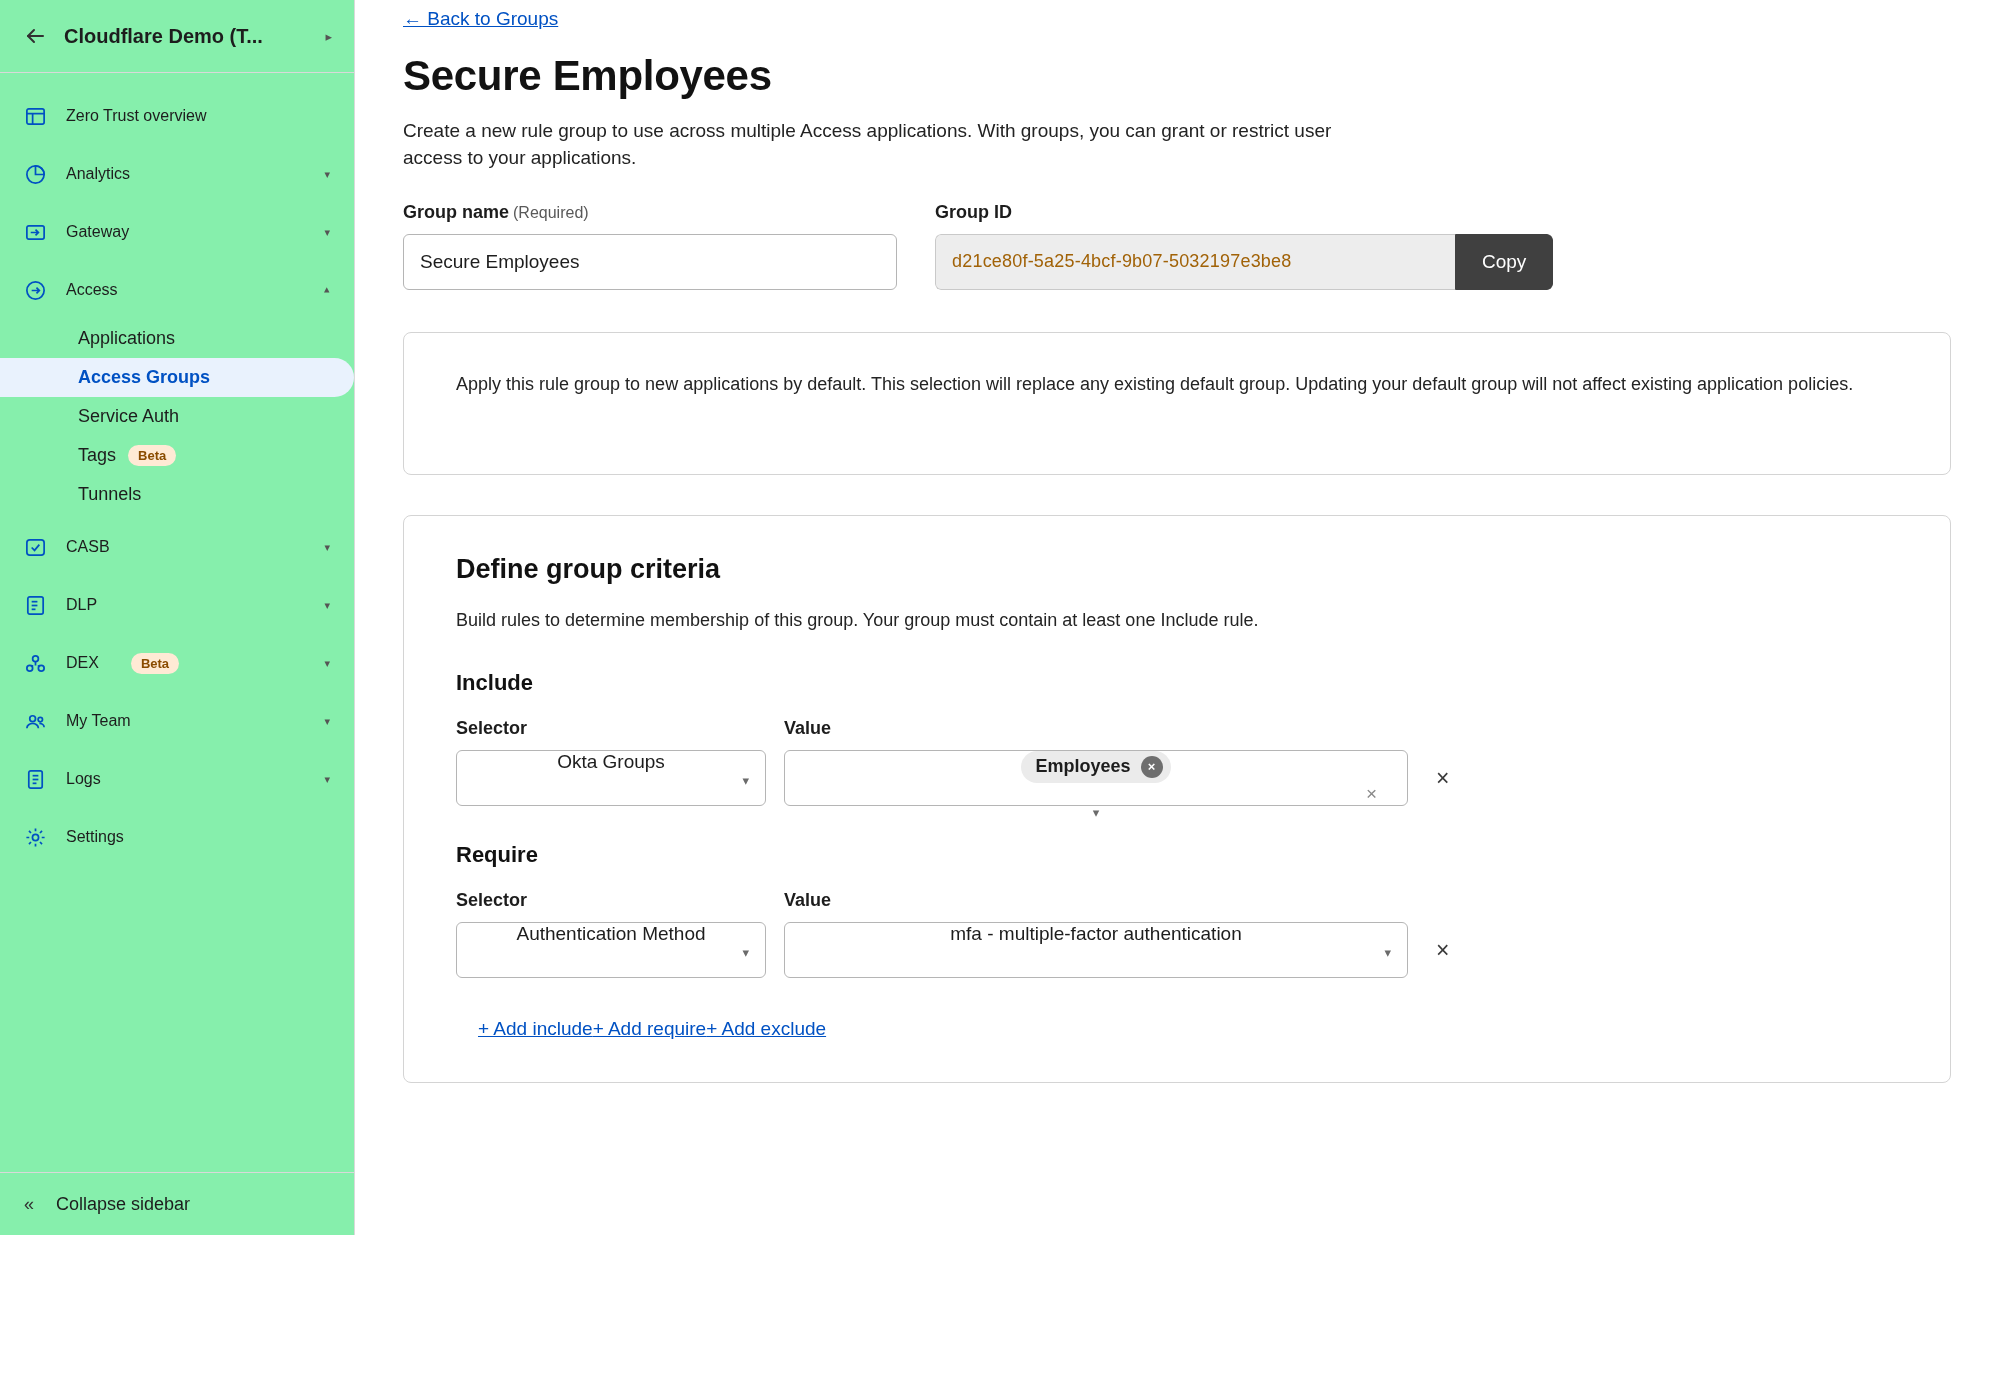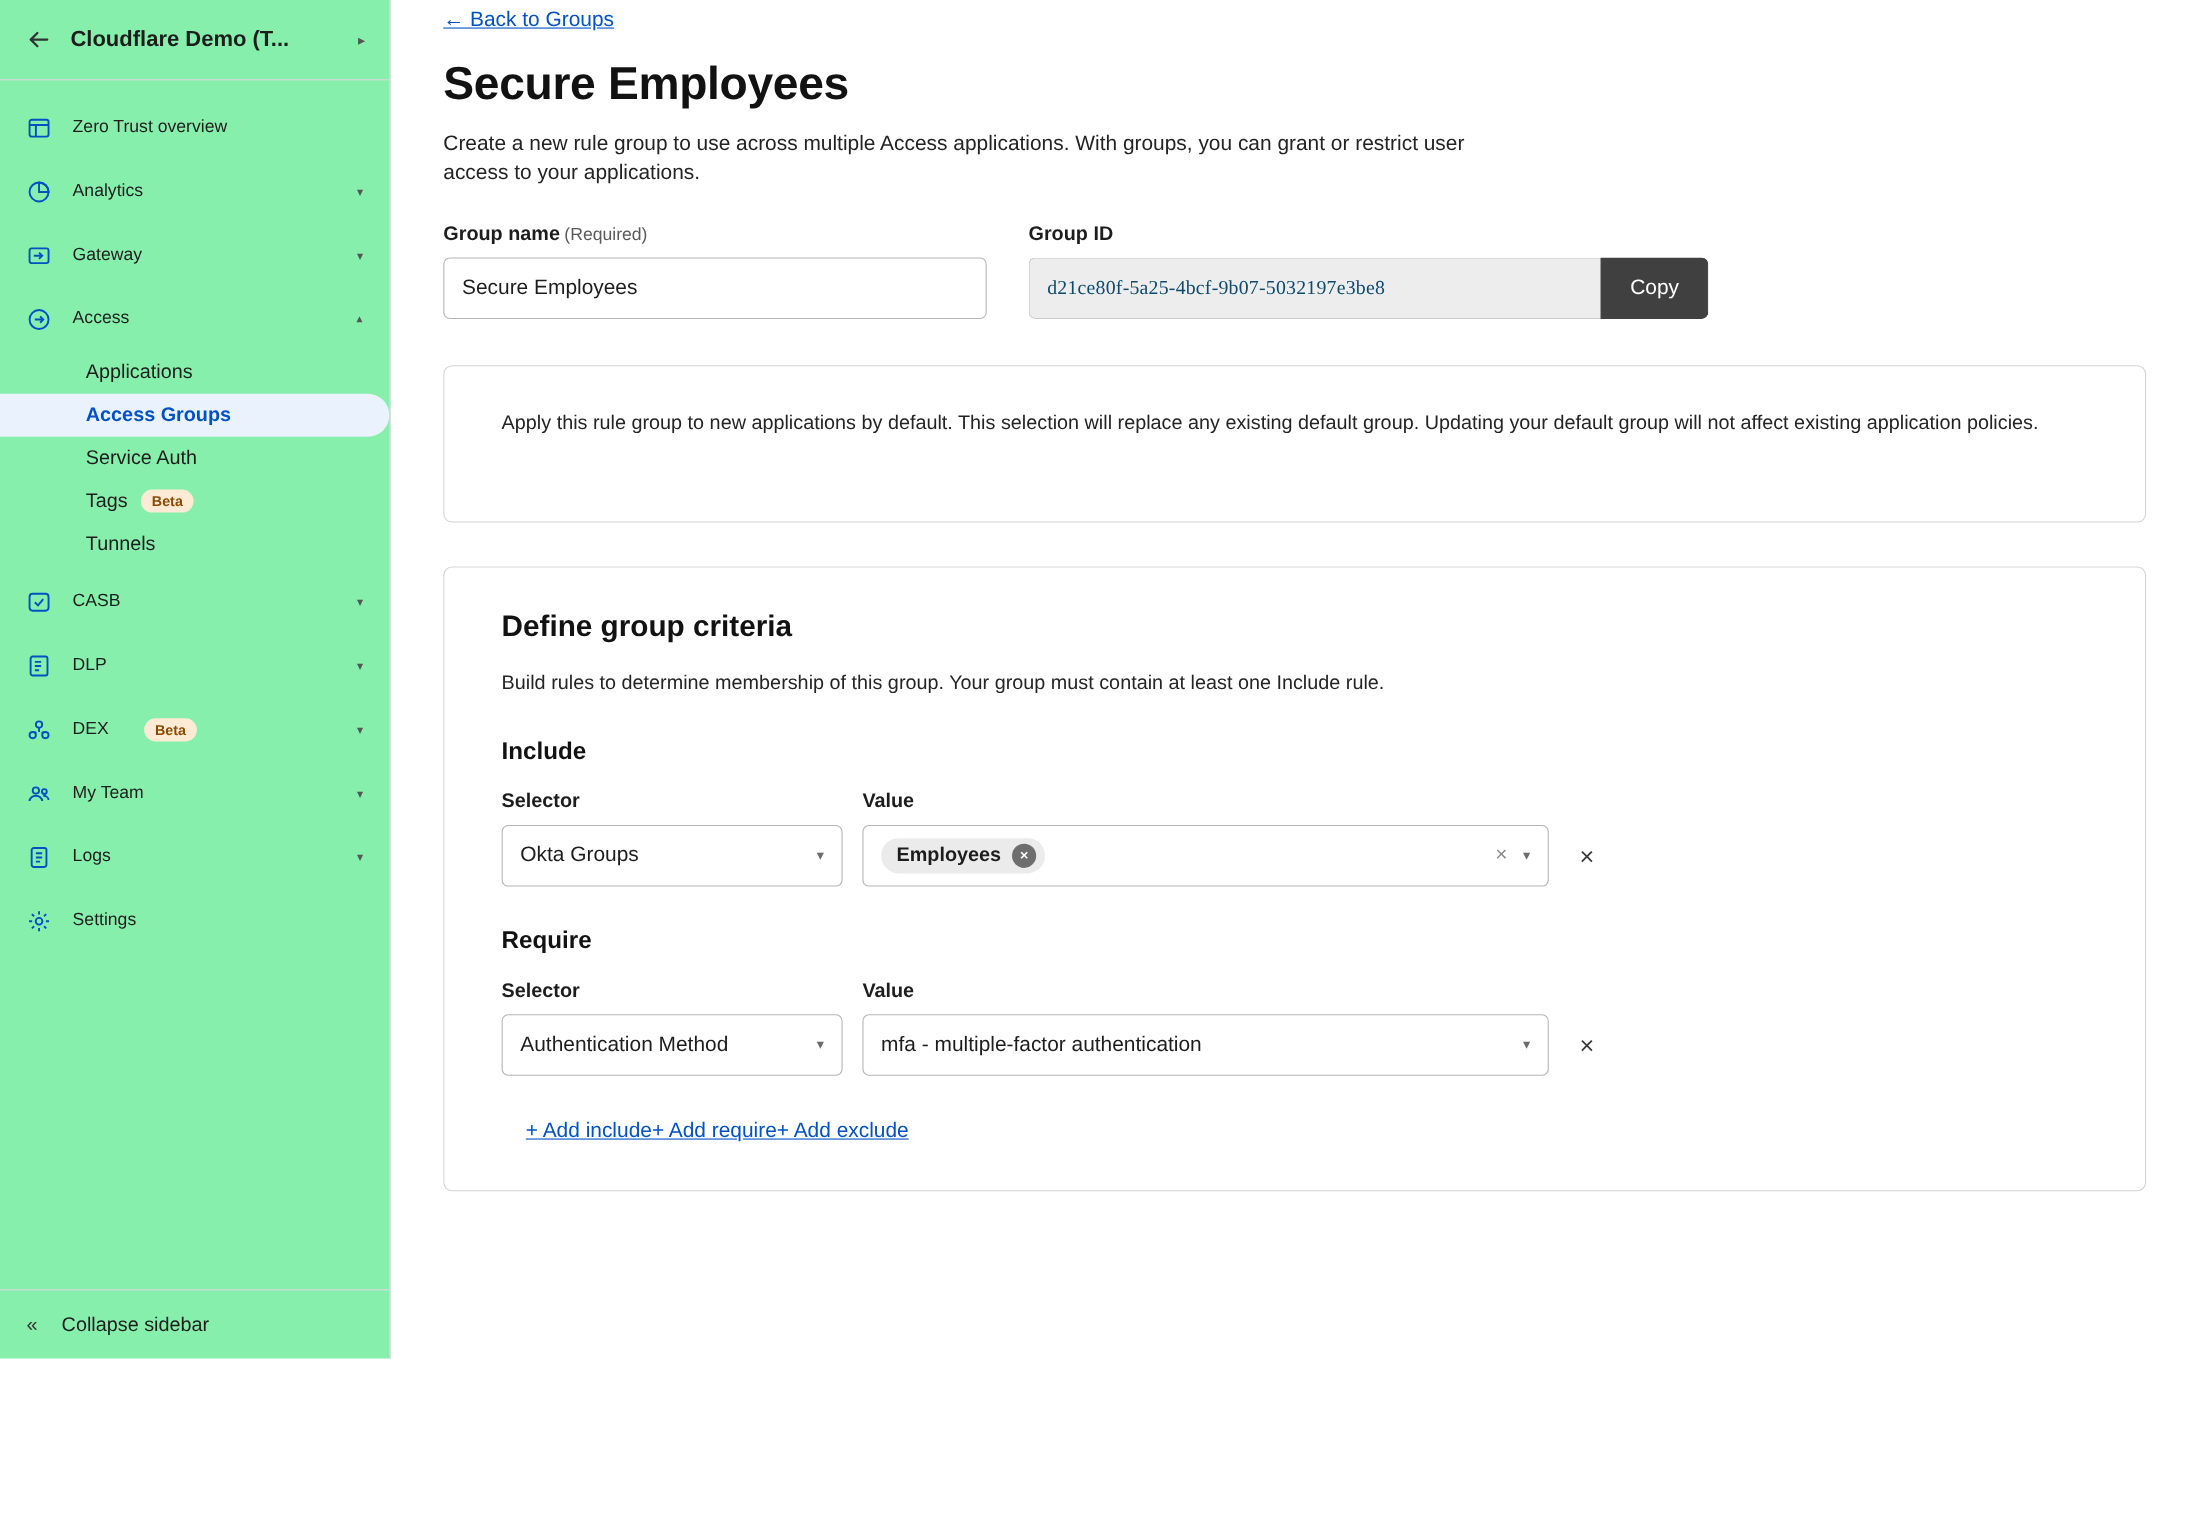--- a/index.html
+++ b/index.html
@@ -196,23 +196,23 @@
   }
   .groupid-value {
     width: 520px;
     background: #ededed;
     border: 1px solid #c9c9c9;
     border-right: none;
     border-radius: 6px 0 0 6px;
     display: flex;
     align-items: center;
     padding: 0 16px;
-    font-family: Liberation Serif, serif;
-    font-size: 18px;
-    color: #0c4a6e;
+    font-family: Liberation Sans, sans-serif;
+    font-size: 18px;
+    color: #a16207;
     letter-spacing: 0.2px;
   }
   .copy-btn {
     background: #404040;
     color: #ffffff;
     border: 1px solid #404040;
     border-radius: 0 6px 6px 0;
     font-size: 19px;
     padding: 0 26px;
     cursor: pointer;
@@ -282,20 +282,21 @@
     border: 1px solid #b5b5b5;
     border-radius: 6px;
     background: #fff;
     display: flex;
     align-items: center;
     padding: 0 16px;
     font-size: 19px;
     color: #1d1d1d;
     position: relative;
     cursor: pointer;
+    flex-direction: column;
   }
   .select .caret {
     margin-left: auto;
     color: #6b6b6b;
     font-size: 13px;
   }
   .sel-selector { width: 310px; }
   .sel-value { width: 624px; }
   .token {
     display: inline-flex;

